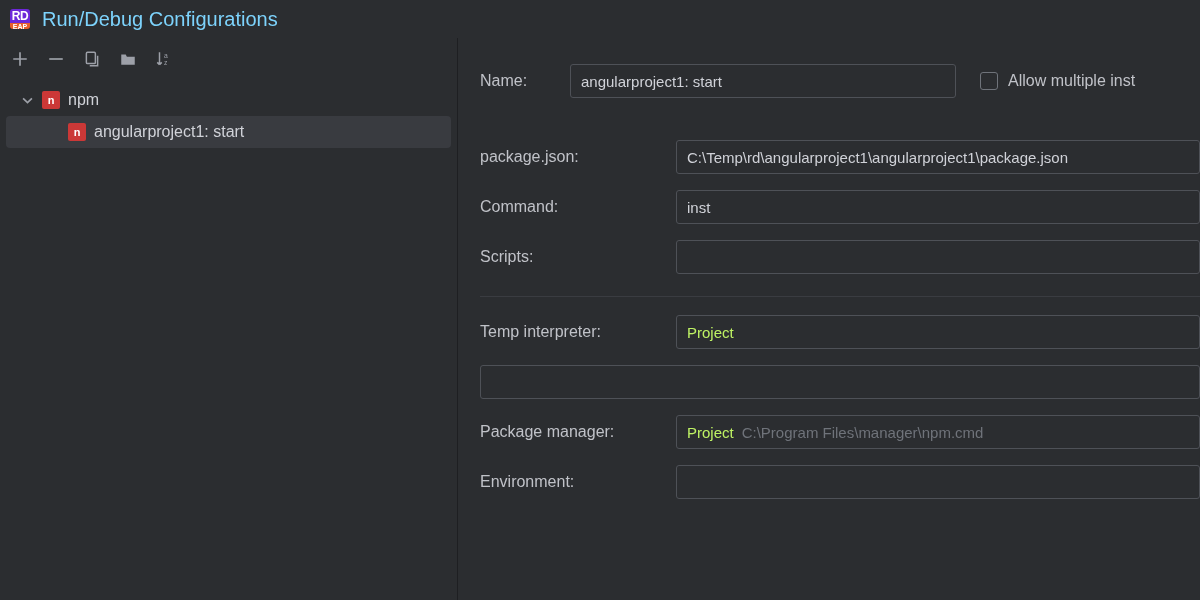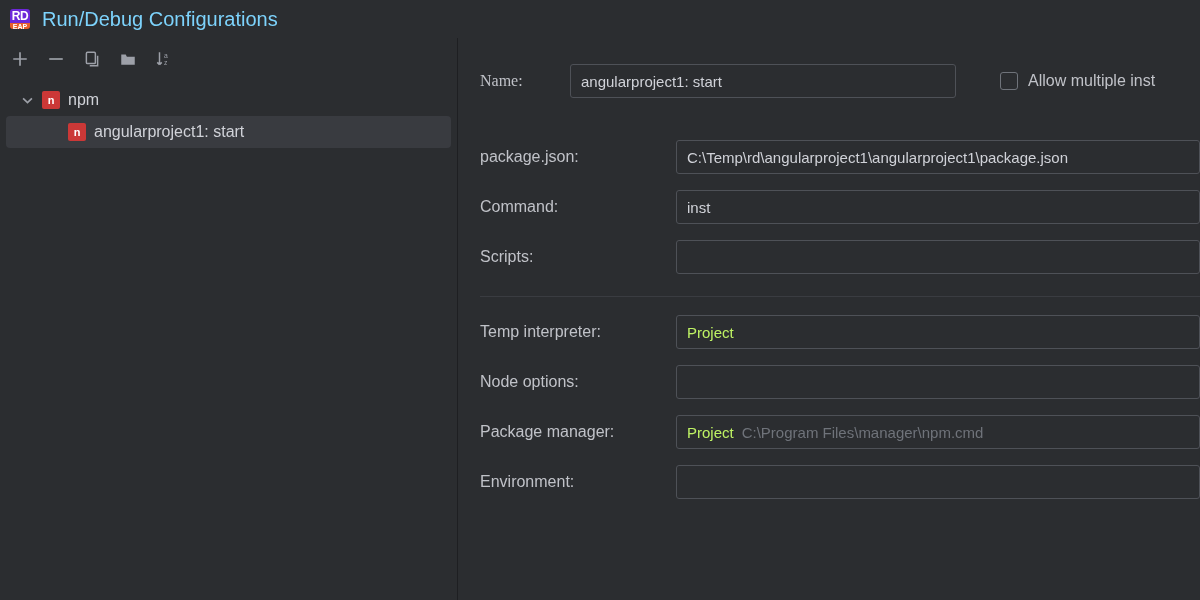--- a/index.html
+++ b/index.html
@@ -71,39 +71,39 @@
     overflow:hidden;
   }
   .row {
     display:flex; align-items:center;
     height: 50px;
   }
   .label {
     width: 196px; min-width:196px;
     color: #c0c2c8; font-size:16px;
   }
-  .name-row .label { width: 90px; min-width:90px;font-family:Liberation Serif, serif; }
+  .name-row .label { width: 90px; min-width:90px; }
   .name-row { margin-bottom: 26px; }
   .field {
     flex:1;
     height: 34px;
     background: #2b2d30;
     border: 1px solid #4e5157;
     border-radius: 3px;
     padding: 0 10px;
     display:flex; align-items:center;
     color: #d0d2d8;
     font-size: 15px;
   }
   .field.name { width: 386px; flex: 0 0 386px; }
   .field .prefix { color:#bef264; margin-right:8px; }
   .field .hint { color:#6f737a; }
   .checkbox-wrap {
     display:flex; align-items:center; gap:10px;
-    margin-left: 44px;
+    margin-left: 24px;
   }
   .checkbox {
     width:18px; height:18px;
     border: 1.5px solid #6f737a;
     border-radius: 3px;
   }
   .check-label { color:#c0c2c8; font-size:16px; white-space:nowrap; }
   .divider {
     border: none; border-top:1px solid #3a3c41;
     margin: 14px 0 10px 0;
@@ -196,21 +196,20 @@
 
     <hr class="divider">
 
     <div class="row">
       <div class="label">Temp interpreter:</div>
       <div class="field">
         <span class="prefix">Project</span>
       </div>
     </div>
     <div class="row">
-      <div class="label">Node options:</div>
       <div class="field"></div>
     </div>
     <div class="row">
       <div class="label">Package manager:</div>
       <div class="field">
         <span class="prefix">Project</span>
         <span class="hint">C:\Program Files\manager\npm.cmd</span>
       </div>
     </div>
     <div class="row">

